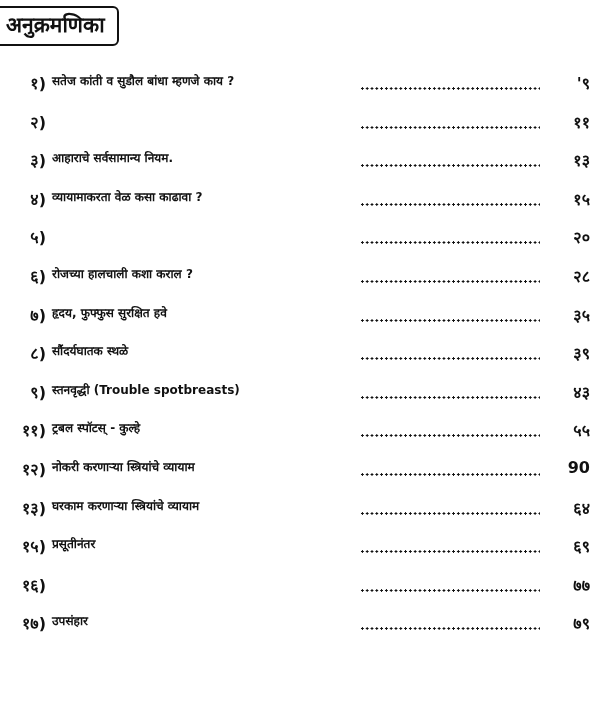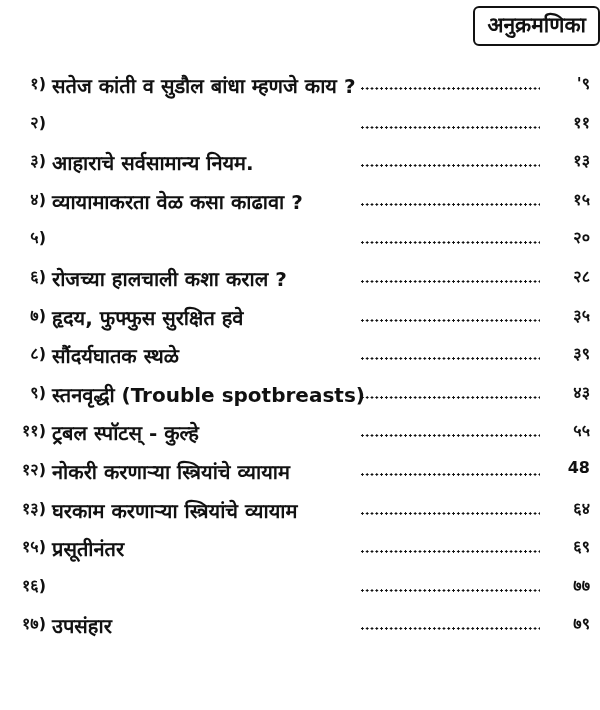--- a/index.html
+++ b/index.html
@@ -14,21 +14,21 @@
       overflow: hidden;
       font-family: "DejaVu Sans", sans-serif;
       color: #111111;
     }
     .title-wrap {
       position: absolute;
       top: 6px;
       left: 0;
       width: 600px;
       display: flex;
-      justify-content: flex-end;
+      justify-content: flex-start;
     }
     .title-box {
       border: 2px solid #111;
       border-radius: 6px;
       padding: 2px 12px 4px 12px;
       font-size: 21px;
       font-weight: bold;
       line-height: 30px;
       height: 30px;
       margin-left: -8px;
@@ -49,21 +49,21 @@
       left: 8px;
       width: 38px;
       text-align: right;
       font-size: 16px;
       font-weight: bold;
       top: 4px;
     }
     .label {
       position: absolute;
       left: 52px;
-      font-size: 20px;
+      font-size: 12px;
       font-weight: bold;
       top: 4px;
       white-space: nowrap;
     }
     .leader {
       position: absolute;
       left: 360px;
       width: 180px;
       top: 19px;
       height: 3px;
@@ -144,21 +144,21 @@
   <div class="toc-row">
     <span class="num">११)</span>
     <span class="label">ट्रबल स्पॉटस् - कुल्हे</span>
     <span class="leader"></span>
     <span class="page">५५</span>
   </div>
   <div class="toc-row">
     <span class="num">१२)</span>
     <span class="label">नोकरी करणाऱ्या स्त्रियांचे व्यायाम</span>
     <span class="leader"></span>
-    <span class="page">48</span>
+    <span class="page">90</span>
   </div>
   <div class="toc-row">
     <span class="num">१३)</span>
     <span class="label">घरकाम करणाऱ्या स्त्रियांचे व्यायाम</span>
     <span class="leader"></span>
     <span class="page">६४</span>
   </div>
   <div class="toc-row">
     <span class="num">१५)</span>
     <span class="label">प्रसूतीनंतर</span>

